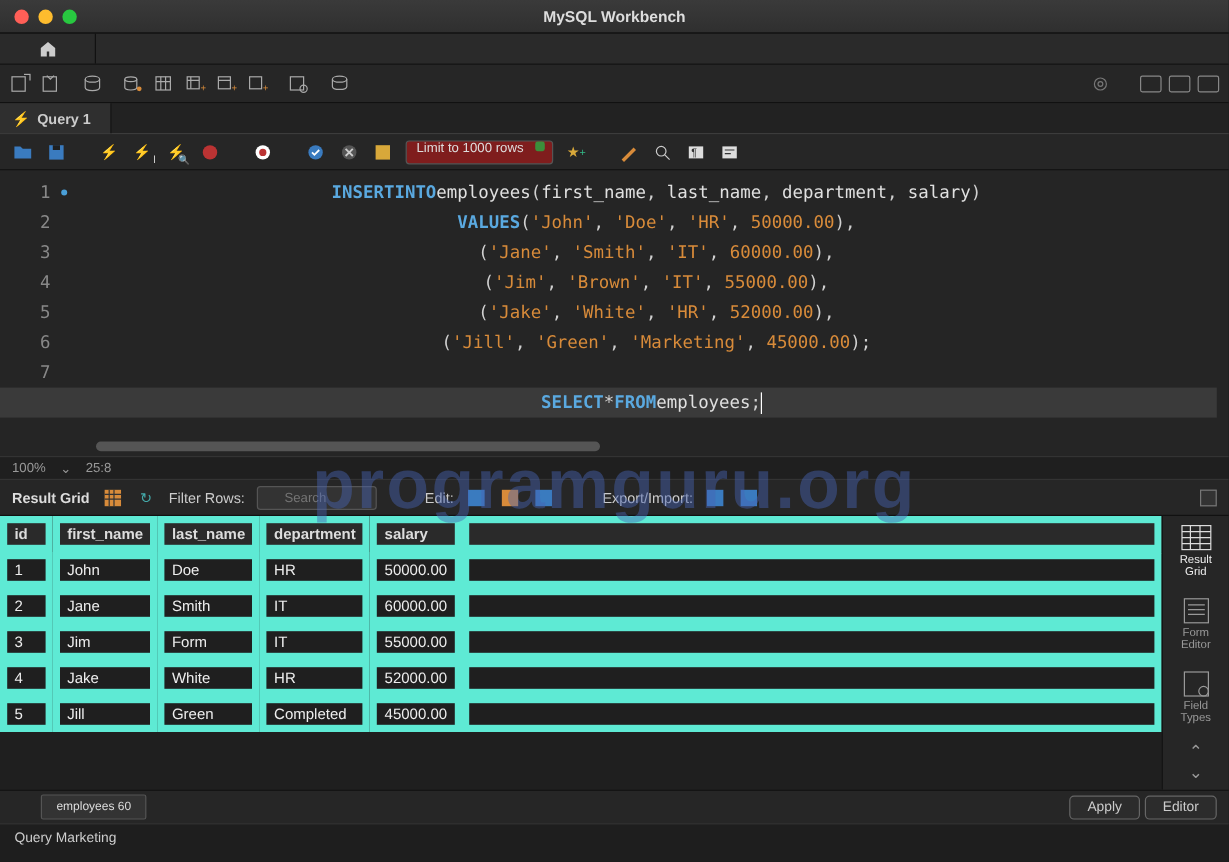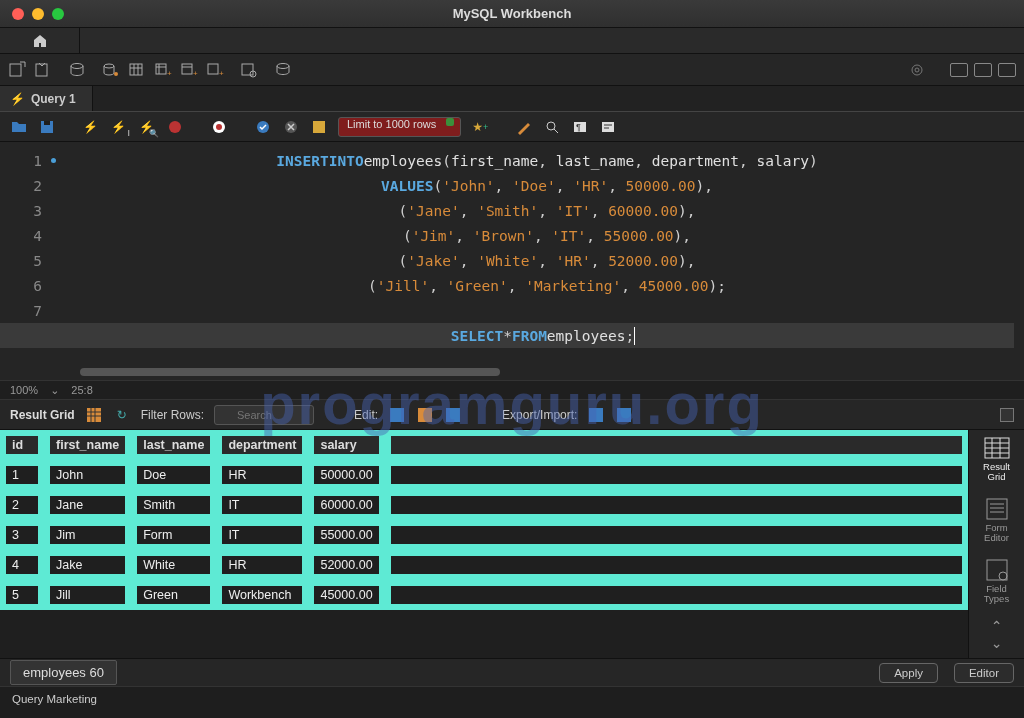--- a/index.html
+++ b/index.html
@@ -81,22 +81,22 @@
 .gcell{display:table-cell; border:6px solid #5eead4; padding:2px 6px; height:18px; color:#eee;}
 .ghead .gcell{background:#2a2a2a; font-weight:600; color:#ddd;}
 .c-id{width:44px;} .c-fn{width:72px;} .c-ln{width:70px;} .c-dep{width:80px;} .c-sal{width:74px;} .c-ext{}
 .null-cell{color:#666; font-size:9px; background:#2a2a2a;}
 .side-rail{width:56px; background:#262626; display:flex; flex-direction:column; align-items:center; padding-top:6px; gap:14px; border-left:1px solid #111;}
 .rail-item{display:flex; flex-direction:column; align-items:center; gap:2px; color:#999; font-size:9.5px; text-align:center; line-height:1.1;}
 .rail-item.active{color:#eee;}
 .rail-icon{width:28px; height:24px;}
 .arrow-tab{position:absolute; right:56px; top:22px; color:#eee; font-size:14px;}
 .result-tabs{height:28px; background:#262626; display:flex; align-items:center; padding:0 10px; border-top:1px solid #111;}
-.rtab{background:#333; padding:4px 12px; font-size:13px; color:#ddd; border:1px solid #555; border-radius:2px;}
-.rtab-btns{margin-left:auto; display:flex; gap:16px;}
+.rtab{background:#333; padding:4px 12px; font-size:10px; color:#ddd; border:1px solid #555; border-radius:2px;margin-left:24px;}
+.rtab-btns{margin-left:auto; display:flex; gap:4px;}
 .btn{border:1px solid #666; background:#2c2c2c; color:#ccc; padding:3px 14px; font-size:11.5px; border-radius:4px;}
 .footer{height:24px; background:#1e1e1e; display:flex; align-items:center; padding:0 12px; font-size:11.5px; color:#ccc; border-top:1px solid #333;}
 .watermark{
   position:absolute; left:0; right:0; top:370px;
   font-size:58px; font-weight:700; letter-spacing:2px;
   color:rgba(70,100,180,0.45);
   text-align:center; pointer-events:none;
   font-family: Arial, sans-serif;
 }
 svg{display:block;}
@@ -413,21 +413,21 @@
           <div class="gcell c-fn">Jake</div>
           <div class="gcell c-ln">White</div>
           <div class="gcell c-dep">HR</div>
           <div class="gcell c-sal">52000.00</div>
           <div class="gcell c-ext"></div>
         </div>
       <div class="grow">
           <div class="gcell c-id">5</div>
           <div class="gcell c-fn">Jill</div>
           <div class="gcell c-ln">Green</div>
-          <div class="gcell c-dep">Workbench</div>
+          <div class="gcell c-dep">Completed</div>
           <div class="gcell c-sal">45000.00</div>
           <div class="gcell c-ext"></div>
         </div>
     </div>
   </div>
   <div class="side-rail">
     <div class="rail-item active">
       <svg class="rail-icon" viewBox="0 0 28 24">
           <rect x="2" y="2" width="24" height="20" fill="none" stroke="#ddd"></rect>
           <path d="M2 7h24M2 12h24M2 17h24M9 2v20M17 2v20" stroke="#ddd"></path>

